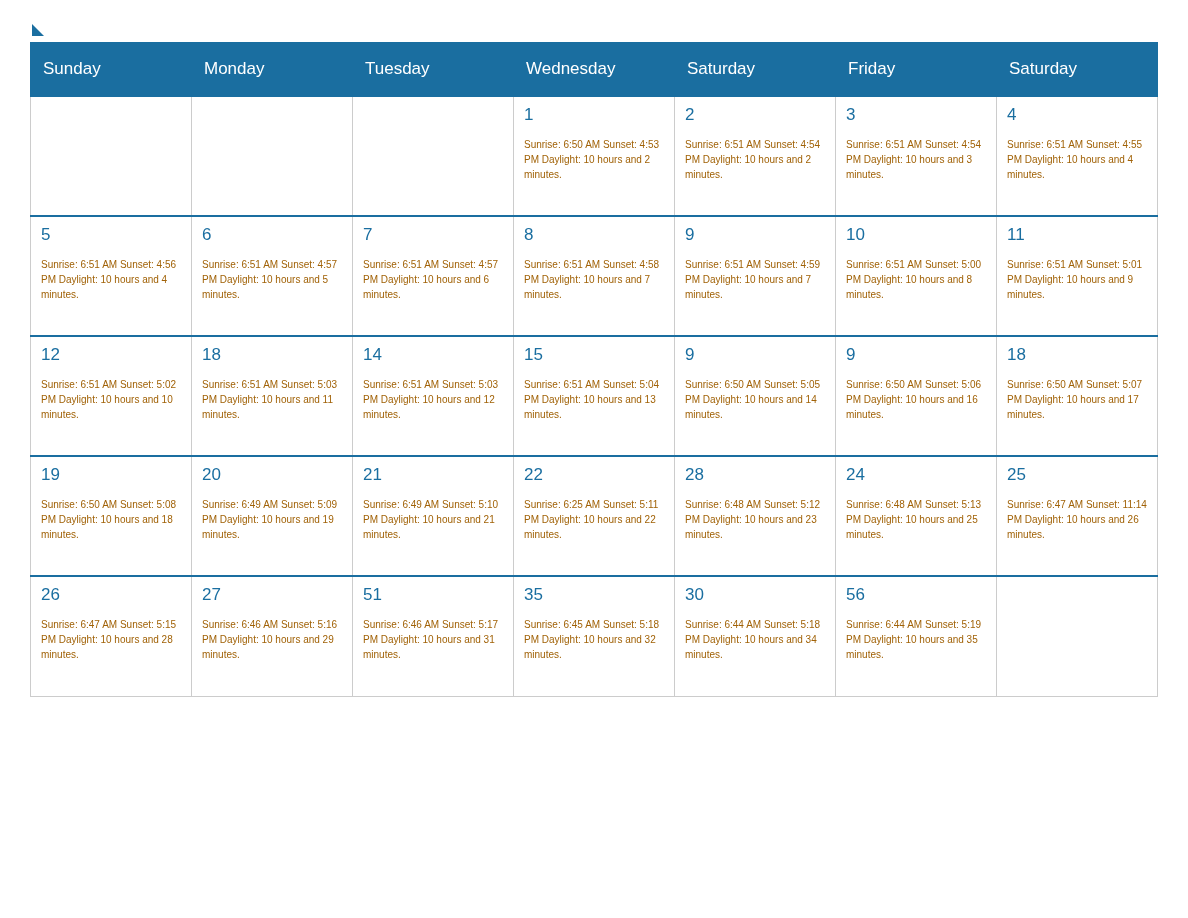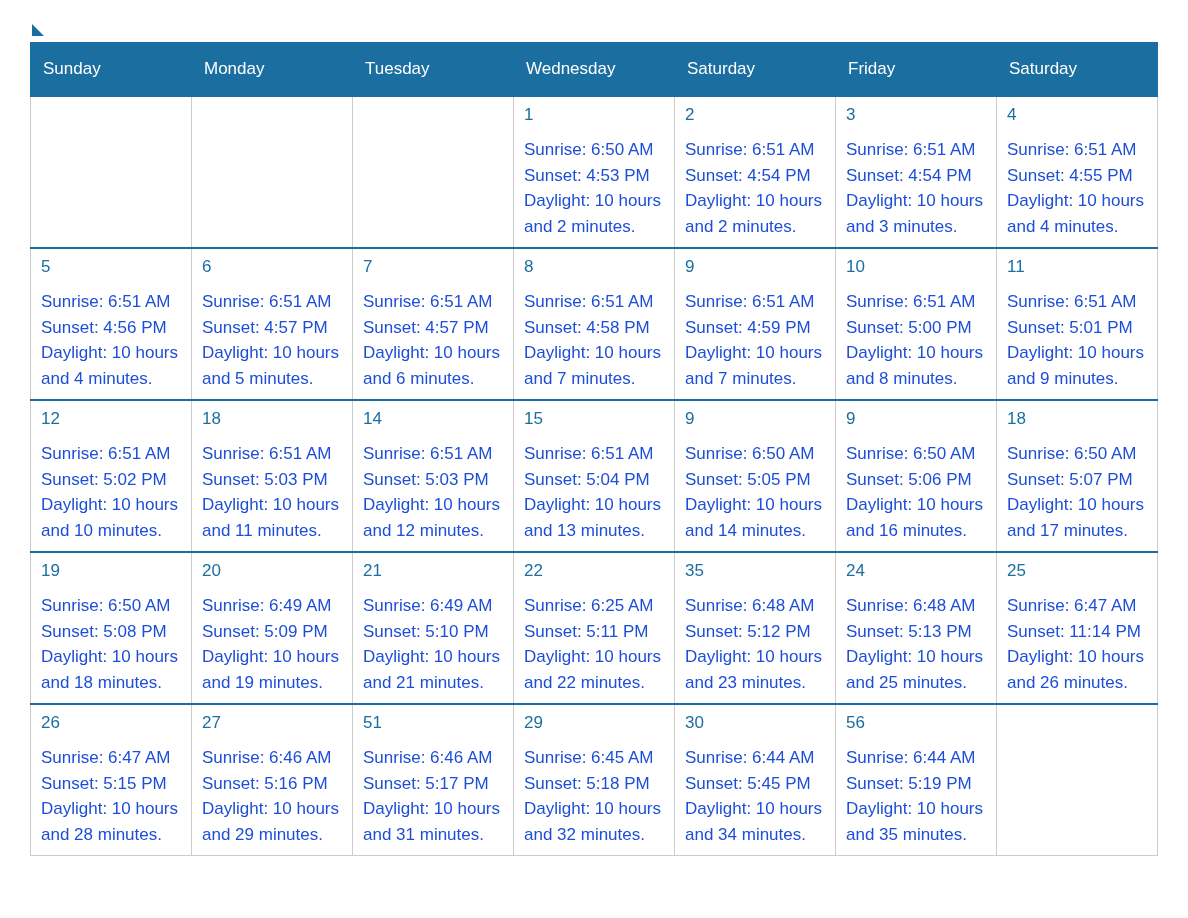--- a/index.html
+++ b/index.html
@@ -85,22 +85,22 @@
       color: #333333;
       background: #ffffff;
     }
     .day-number {
       font-size: 17px;
       color: #1a6ea0;
       font-weight: normal;
       margin-bottom: 4px;
     }
     .day-info {
-      font-size: 17px;
-      color: #1d4ed8;
+      font-size: 10px;
+      color: #a16207;
       line-height: 1.5;
       margin-top: 12px;
     }
     .empty-cell {
       background: #ffffff;
     }
     
     .calendar-table tr.week-row td {
       border-top: 2px solid #1a6ea0;
     }
@@ -295,21 +295,21 @@
 and 21 minutes.</div>
         </td>
         <td>
           <div class="day-number">22</div>
           <div class="day-info">Sunrise: 6:25 AM
 Sunset: 5:11 PM
 Daylight: 10 hours
 and 22 minutes.</div>
         </td>
         <td>
-          <div class="day-number">35</div>
+          <div class="day-number">28</div>
           <div class="day-info">Sunrise: 6:48 AM
 Sunset: 5:12 PM
 Daylight: 10 hours
 and 23 minutes.</div>
         </td>
         <td>
           <div class="day-number">24</div>
           <div class="day-info">Sunrise: 6:48 AM
 Sunset: 5:13 PM
 Daylight: 10 hours
@@ -339,30 +339,30 @@
 and 29 minutes.</div>
         </td>
         <td>
           <div class="day-number">51</div>
           <div class="day-info">Sunrise: 6:46 AM
 Sunset: 5:17 PM
 Daylight: 10 hours
 and 31 minutes.</div>
         </td>
         <td>
-          <div class="day-number">29</div>
+          <div class="day-number">35</div>
           <div class="day-info">Sunrise: 6:45 AM
 Sunset: 5:18 PM
 Daylight: 10 hours
 and 32 minutes.</div>
         </td>
         <td>
           <div class="day-number">30</div>
           <div class="day-info">Sunrise: 6:44 AM
-Sunset: 5:45 PM
+Sunset: 5:18 PM
 Daylight: 10 hours
 and 34 minutes.</div>
         </td>
         <td>
           <div class="day-number">56</div>
           <div class="day-info">Sunrise: 6:44 AM
 Sunset: 5:19 PM
 Daylight: 10 hours
 and 35 minutes.</div>
         </td>

